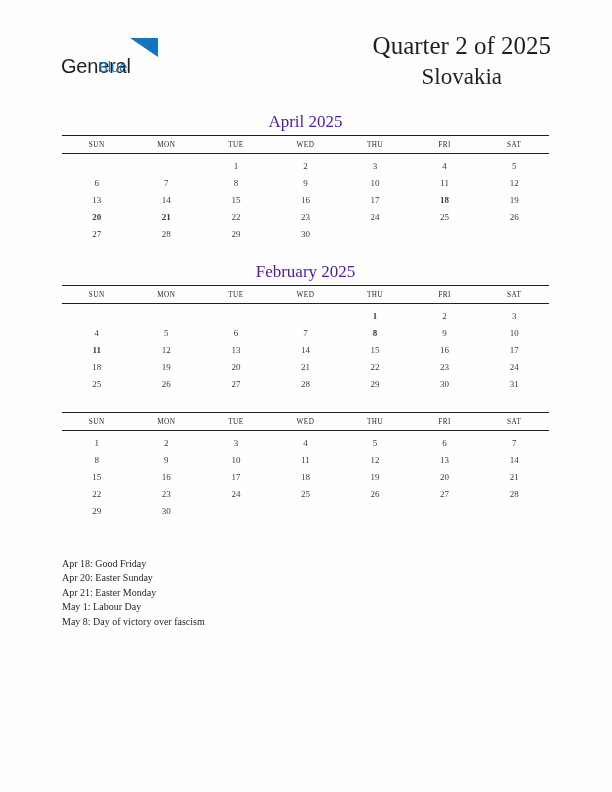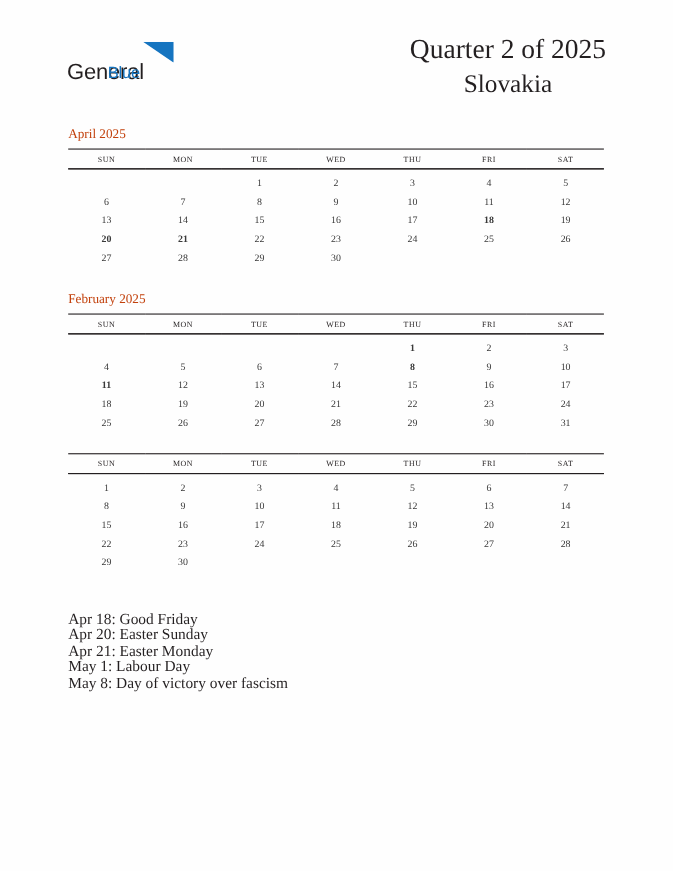--- a/index.html
+++ b/index.html
@@ -88,24 +88,25 @@
   .month-block {
     position: absolute;
     left: 62px;
     width: 487px;
   }
   #month-0 { top: 113px; }
   #month-1 { top: 263px; }
   #month-2 { top: 412px; }
 
   .month-title {
-    font-family: "Liberation Serif", serif;
-    font-size: 12px;
+    text-align: center;
+    font-family: "Liberation Serif", serif;
+    font-size: 17px;
     line-height: 17px;
-    color: #c2410c;
+    color: #4c1d95;
     margin-bottom: 5px;
   }
 
   table.month-table {
     border-collapse: collapse;
     width: 487px;
     table-layout: fixed;
   }
   table.month-table thead tr {
     border-top: 1.1px solid #231f20;
@@ -142,21 +143,21 @@
 
   
   .legend {
     position: absolute;
     left: 62px;
     top: 557px;
     width: 420px;
   }
   .legend-item {
     font-family: "Liberation Serif", serif;
-    font-size: 14px;
+    font-size: 10px;
     line-height: 14.4px;
     color: #231f20;
     white-space: nowrap;
   }
 </style>
 </head>
 <body>
 
 <div class="page-header">
 

